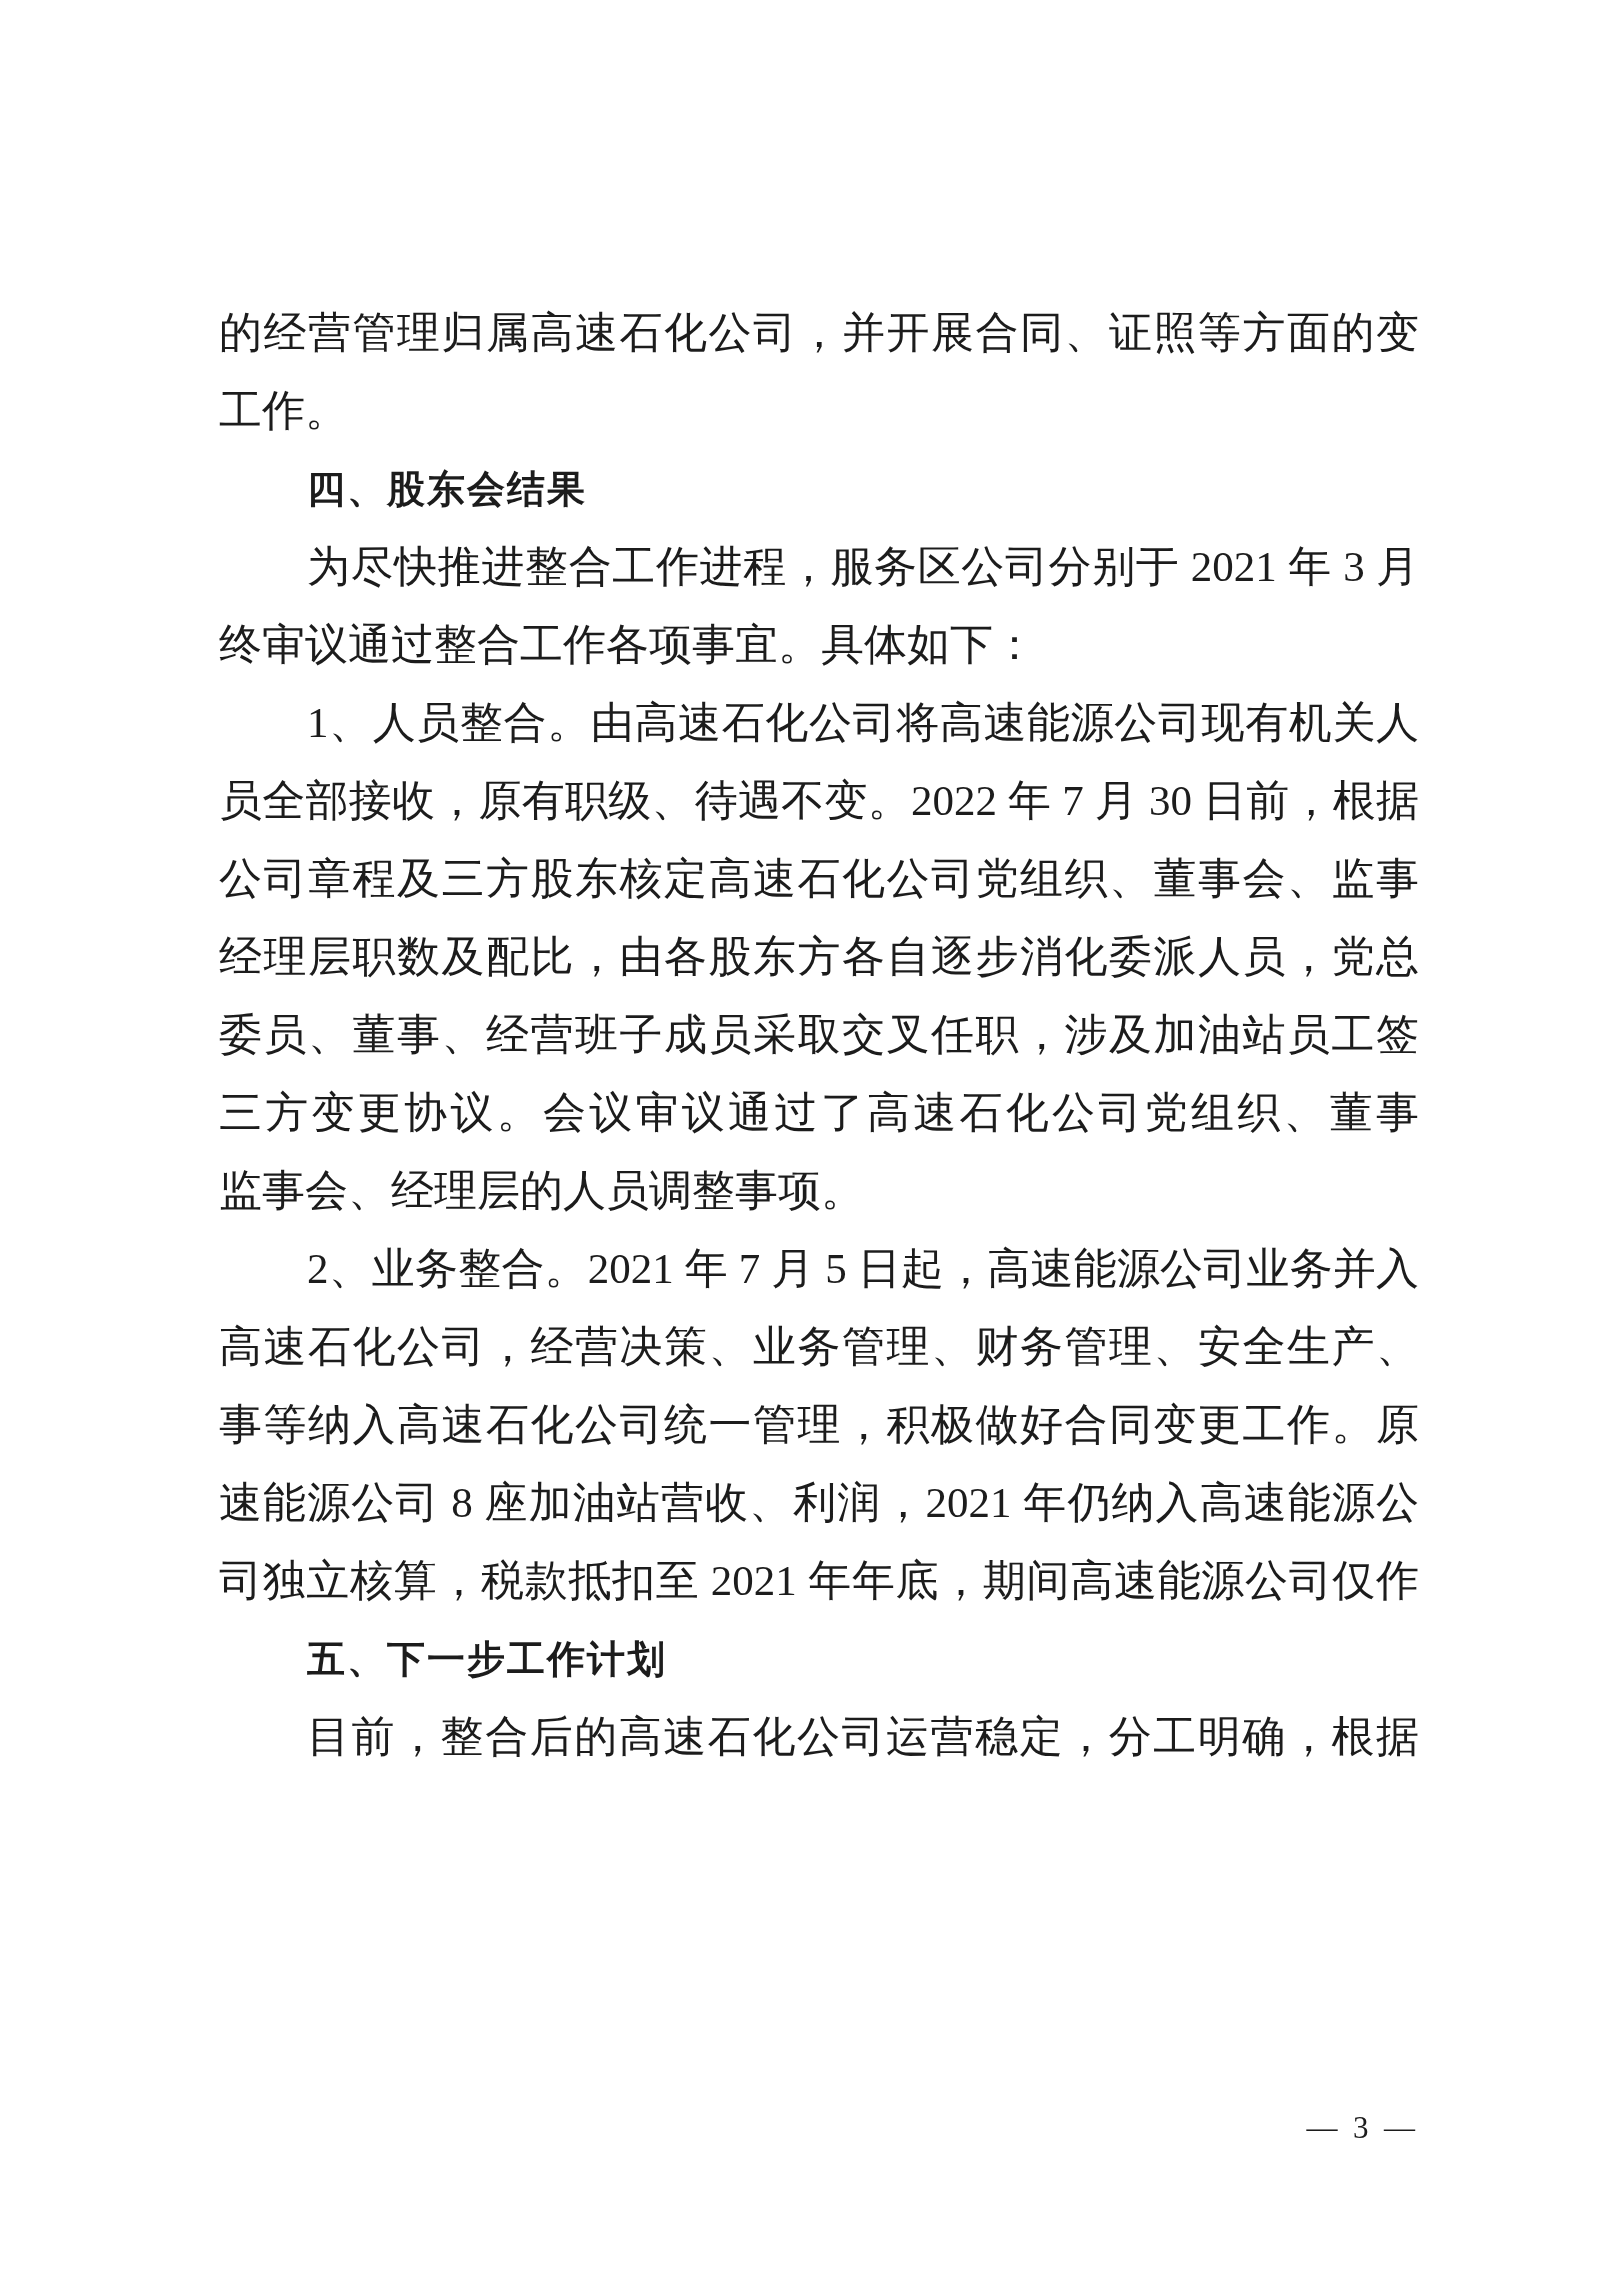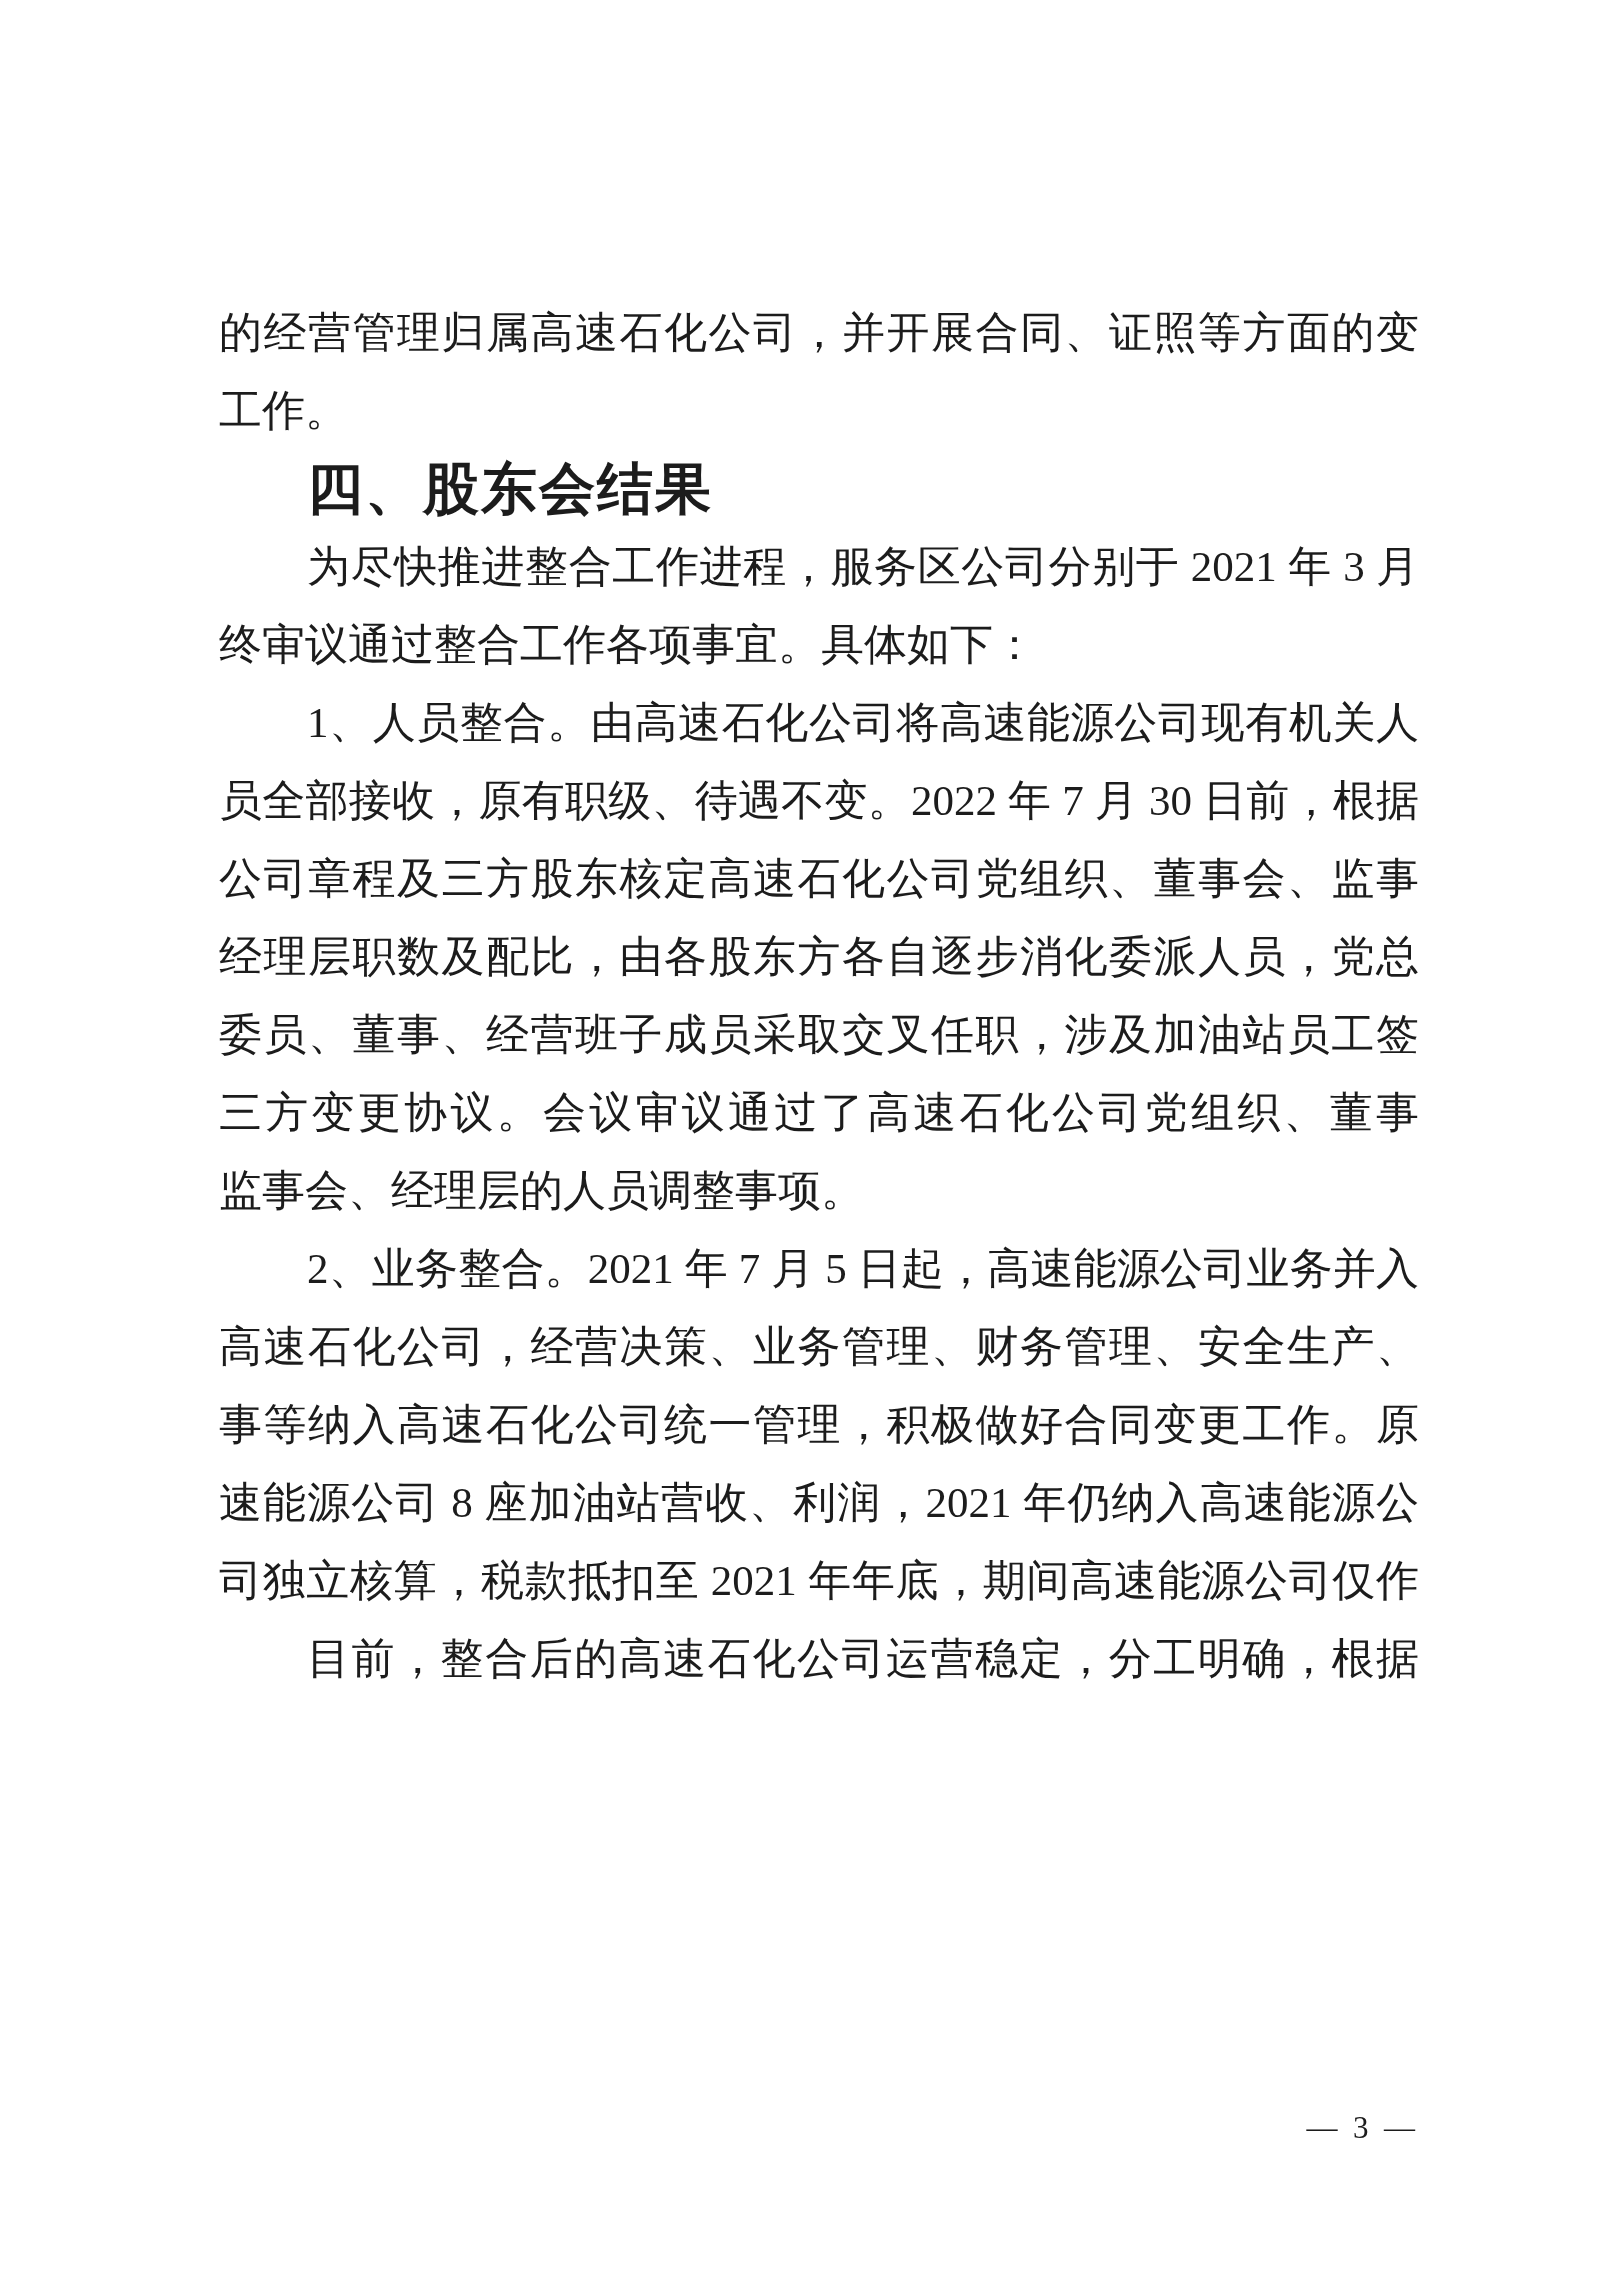--- a/index.html
+++ b/index.html
@@ -32,21 +32,21 @@
   }
   .line.justify {
     text-align-last: justify;
   }
   .line.indent {
     text-indent: 88px;
   }
   .line.heading {
     font-family: "Liberation Sans", "DejaVu Sans", sans-serif;
     font-weight: bold;
-    font-size: 56px;
+    font-size: 38px;
     letter-spacing: 2px;
   }
   .footer {
     position: absolute;
     left: 219px;
     top: 2098px;
     width: 1200px;
     height: 59px;
     line-height: 59px;
     text-align: right;
@@ -71,17 +71,18 @@
       <div class="line justify">公司章程及三方股东核定高速石化公司党组织、董事会、监事会、</div>
       <div class="line justify">经理层职数及配比，由各股东方各自逐步消化委派人员，党总支</div>
       <div class="line justify">委员、董事、经营班子成员采取交叉任职，涉及加油站员工签订</div>
       <div class="line justify">三方变更协议。会议审议通过了高速石化公司党组织、董事会、</div>
       <div class="line">监事会、经理层的人员调整事项。</div>
       <div class="line indent justify">2、业务整合。2021 年 7 月 5 日起，高速能源公司业务并入</div>
       <div class="line justify">高速石化公司，经营决策、业务管理、财务管理、安全生产、人</div>
       <div class="line justify">事等纳入高速石化公司统一管理，积极做好合同变更工作。原高</div>
       <div class="line justify">速能源公司 8 座加油站营收、利润，2021 年仍纳入高速能源公</div>
       <div class="line justify">司独立核算，税款抵扣至 2021 年年底，期间高速能源公司仅作</div>
+      <div class="line heading indent">五、下一步工作计划</div>
       <div class="line indent justify">目前，整合后的高速石化公司运营稳定，分工明确，根据合</div>
     </div>
   <div class="footer">— 3 —</div>
 </div>
 
 
 </body></html>

